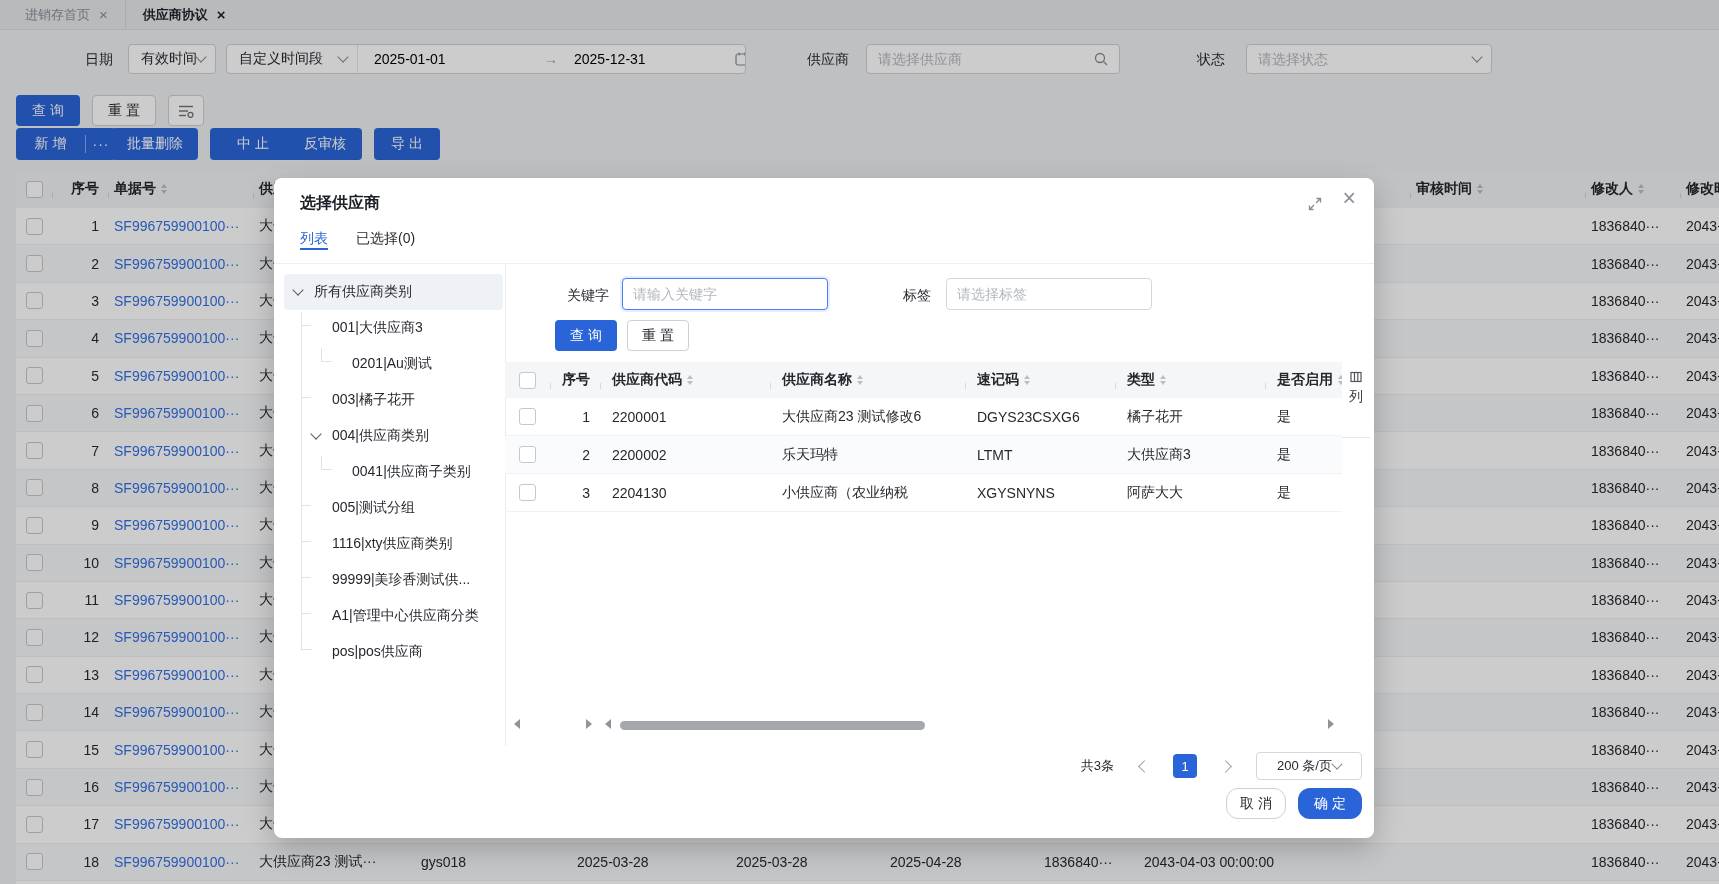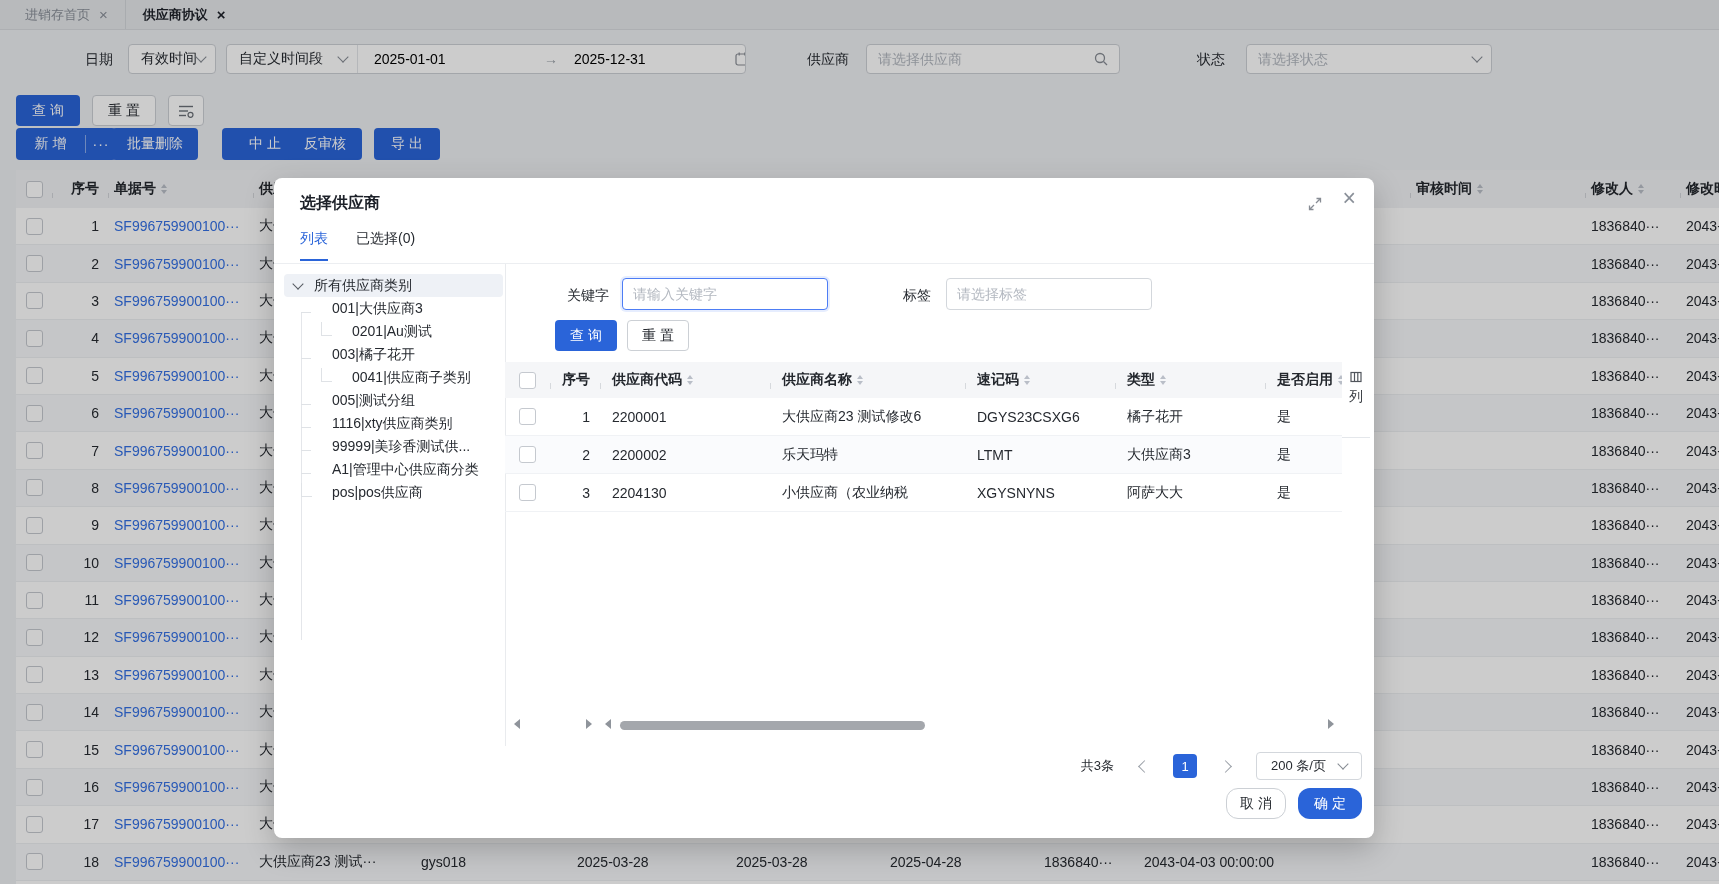--- a/index.html
+++ b/index.html
@@ -32,21 +32,21 @@
   .plain{background:#fff;border:1px solid #ccd0d5;color:#262a30}
   .r1{top:95px}.r2{top:128px;height:32px}
   .b-search{left:16px;width:64px}
   .b-reset{left:92px;width:64px}
   .b-cols{left:168px;width:36px}
   .b-add{left:16px;width:100px;padding:0}
   .b-add .main{flex:1;text-align:center}
   .b-add .vdivider{width:1px;height:18px;background:rgba(255,255,255,.45)}
   .b-add .more{width:30px;text-align:center;letter-spacing:1px}
   .b-del{left:112px;width:86px}
-  .b-abort{left:222px;width:86px}
+  .b-abort{left:210px;width:86px}
   .b-rev{left:288px;width:74px}
   .b-exp{left:374px;width:66px}
   
   .bgtable{position:absolute;left:16px;top:170px;right:0;bottom:0;background:#fff;overflow:hidden}
   .btrow{display:grid;grid-template-columns:36px 56px 145px 162px 156px 159px 154px 154px 100px 272px 175px 95px minmax(0,1fr);align-items:center}
   .bt-head{height:38px;background:#f2f3f5;font-weight:700;color:#23272d}
   .bc{padding-left:6px;white-space:nowrap;overflow:hidden;position:relative;display:flex;align-items:center}
   .bt-head .bc:nth-child(n+2)::before{content:"";position:absolute;left:0;top:13px;height:13px;width:1px;background:#d2d5da}
   .bc.cbc{padding:0;justify-content:center}
   .bc.seqc{justify-content:flex-end;padding:0 9px 0 0}
@@ -58,27 +58,27 @@
   .sort i{display:block;width:0;height:0;border-left:3.5px solid transparent;border-right:3.5px solid transparent}
   .sort .up{border-bottom:4px solid #b9bec7;margin-bottom:2px}
   .sort .dn{border-top:4px solid #b9bec7}
   
   .mask{position:absolute;inset:0;background:rgba(0,0,0,0.2);z-index:5}
   .modal{position:absolute;left:274px;top:178px;width:1100px;height:660px;background:#fff;border-radius:8px;box-shadow:0 10px 30px rgba(0,0,0,.22);z-index:10}
   .m-title{position:absolute;left:26px;top:15px;font-size:16px;font-weight:700;color:#1d2129}
   .m-expand{position:absolute;right:52px;top:19px;line-height:0}
   .m-close{position:absolute;right:18px;top:9px;font-size:23px;color:#8a9099;line-height:1}
   .m-tabs{position:absolute;left:26px;top:52px;display:flex;gap:28px}
-  .m-tab{padding-bottom:11px;color:#262a30}
+  .m-tab{color:#262a30}
   .m-tab.active{color:#2a64d9;border-bottom:2px solid #2a64d9}
   .m-tabline{position:absolute;top:85px;left:0;right:0;height:1px;background:#eceef1}
   
   .tree{position:absolute;left:10px;top:96px;width:219px}
   .tree::before{content:"";position:absolute;left:17px;top:38px;width:1px;height:328px;background:#e4e6ea}
-  .titem{height:23px;display:flex;align-items:center;border-radius:4px;position:relative;white-space:nowrap;overflow:hidden}
+  .titem{height:36px;display:flex;align-items:center;border-radius:4px;position:relative;white-space:nowrap;overflow:hidden}
   .titem.sel{background:#eef1f6}
   .lv0{padding-left:10px}.lv1{padding-left:28px}.lv2{padding-left:48px}
   .pre{width:20px;flex:none;position:relative;height:100%;display:flex;align-items:center}
   .pre.chev::before{content:"";width:7px;height:7px;border-right:1.6px solid #555a61;border-bottom:1.6px solid #555a61;transform:rotate(45deg);margin-top:-4px}
   .pre.tick::before{content:"";position:absolute;left:-11px;top:15px;width:10px;height:1px;background:#dfe2e6}
   .pre.elbow::before{content:"";position:absolute;left:-11px;top:2px;width:10px;height:13px;border-left:1px solid #dfe2e6;border-bottom:1px solid #dfe2e6}
   .vdiv{position:absolute;left:231px;top:86px;height:482px;width:1px;background:#e9ebee}
   
   .m-lab{position:absolute;top:109px;white-space:nowrap}
   .minp{position:absolute;top:100px;height:32px;border-radius:4px;box-sizing:border-box;border:1px solid #d3d7dc;padding:0 10px;font:inherit;outline:none}
@@ -102,21 +102,21 @@
   .tri{width:0;height:0;position:absolute}
   .tri.l{border-top:5px solid transparent;border-bottom:5px solid transparent;border-right:6px solid #8f949b}
   .tri.r{border-top:5px solid transparent;border-bottom:5px solid transparent;border-left:6px solid #8f949b}
   .thumb{position:absolute;left:346px;top:543px;width:305px;height:9px;border-radius:5px;background:#a4a7ac}
   
   .pgn{position:absolute;right:12px;top:574px;display:flex;align-items:center;gap:26px;font-size:13px}
   .pchev{width:8px;height:8px;border-left:1.4px solid #9ba0a8;border-bottom:1.4px solid #9ba0a8;display:inline-block}
   .pchev.prev{transform:rotate(45deg);margin-right:-2px}
   .pchev.next{transform:rotate(225deg);margin-left:-2px}
   .pnum{width:24px;height:24px;background:#2a64d9;color:#fff;border-radius:4px;display:flex;align-items:center;justify-content:center}
-  .psize{width:106px;height:28px;border:1px solid #d3d7dc;border-radius:4px;display:flex;align-items:center;justify-content:space-between;padding:0 14px;box-sizing:border-box}
+  .psize{width:106px;height:28px;border:1px solid #d3d7dc;border-radius:4px;display:flex;align-items:center;justify-content:space-between;padding:0 20px;box-sizing:border-box}
   .mfbtn{position:absolute;top:610px;height:31px;border-radius:12px;display:flex;align-items:center;justify-content:center;box-sizing:border-box}
   .m-cancel{right:88px;width:60px;background:#fff;border:1px solid #ccd0d5}
   .m-confirm{right:12px;width:64px;background:#2a64d9;color:#fff}
 </style>
 </head>
 <body>
 
 <div class="tabbar">
   <div class="tab first">
     <span>进销存首页</span>
@@ -592,20 +592,24 @@
         <span class="pre elbow"></span>
         <span>0201|Au测试</span>
       </div>
 
 
       <div class="titem lv1">
         <span class="pre tick"></span>
         <span>003|橘子花开</span>
       </div>
 
+      <div class="titem lv1">
+        <span class="pre chev"></span>
+        <span>004|供应商类别</span>
+      </div>
 
       <div class="titem lv2">
         <span class="pre elbow"></span>
         <span>0041|供应商子类别</span>
       </div>
 
       <div class="titem lv1">
         <span class="pre tick"></span>
         <span>005|测试分组</span>
       </div>

